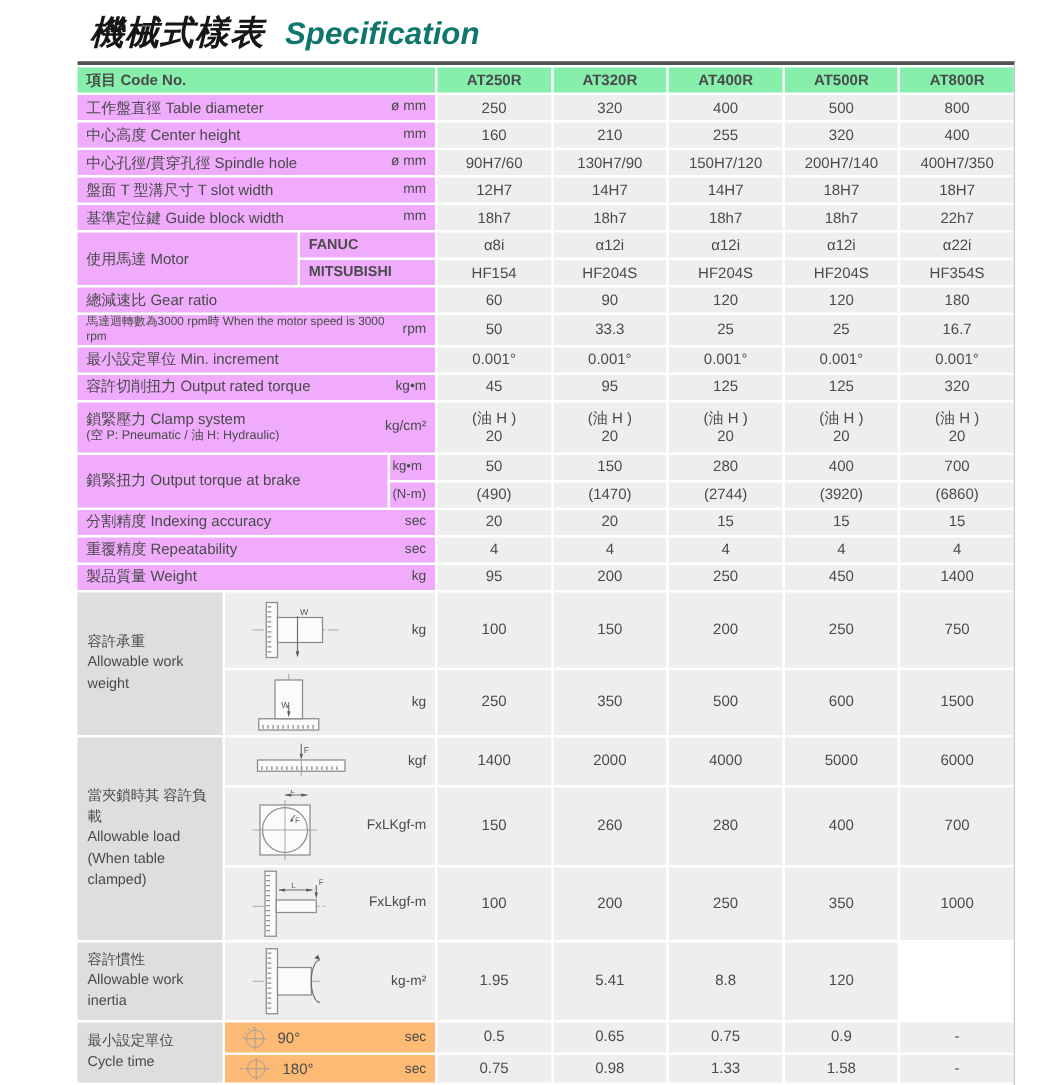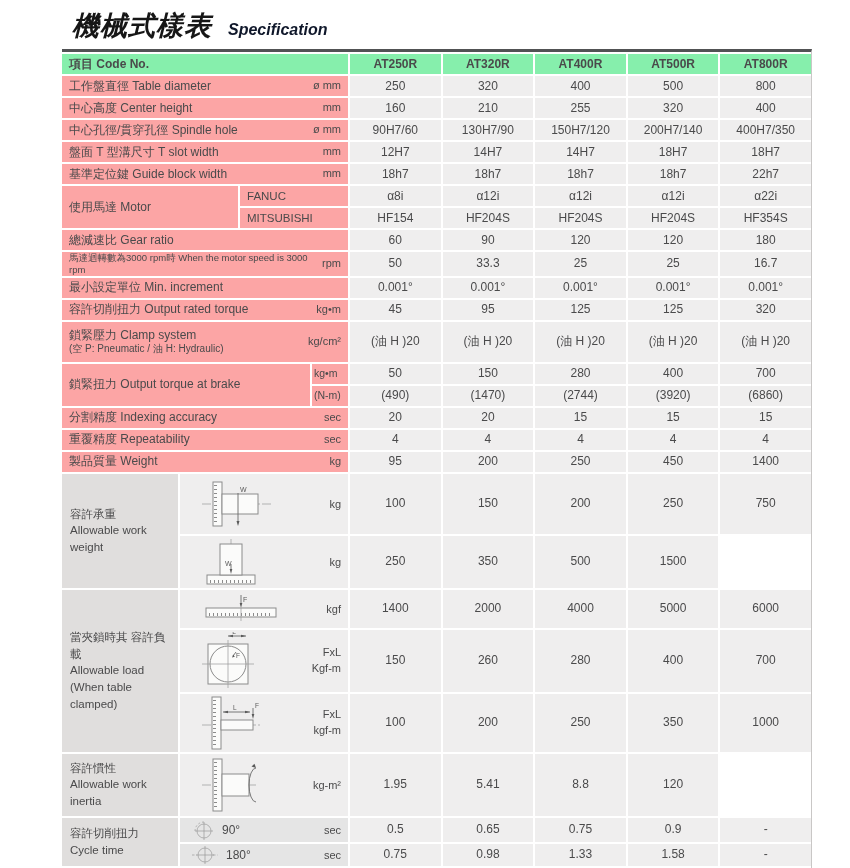--- a/index.html
+++ b/index.html
@@ -4,21 +4,21 @@
 <style>
   * { box-sizing: border-box; }
   html,body { margin:0; padding:0; }
   body {
     width:850px; height:868px; background:#ffffff;
     font-family:"Liberation Sans", sans-serif; color:#4a4a4b;
     overflow:hidden;
   }
   .page-title { padding:8px 0 5px 72px; display:flex; align-items:baseline; gap:16px; }
   .title-zh { font-size:27px; font-weight:bold; font-style:italic; color:#161616; letter-spacing:1px; }
-  .title-en { font-size:16px; font-weight:bold; font-style:italic; color:#0f172a; }
+  .title-en { font-size:25px; font-weight:bold; font-style:italic; color:#0f766e; }
 
   .spec-table {
     width:750px; margin-left:62px;
     border-top:3px solid #515254; border-bottom:3px solid #515254;
     border-right:1px solid #c9c7c6;
     display:flex; flex-direction:column; gap:2px; padding:2px 0;
     background:#ffffff;
   }
   .row { display:grid; gap:2px; }
   .row.main    { grid-template-columns:286px repeat(5,1fr); }
@@ -28,39 +28,39 @@
   .sec         { display:grid; gap:2px; grid-template-columns:116px 168px repeat(5,1fr); }
   .sec.ww      { grid-template-rows:60px 52px; }
   .sec.load    { grid-template-rows:38px 62px 58px; }
   .sec.inertia { grid-template-rows:62px; }
   .sec.cycle   { grid-template-rows:24px 22px; }
 
   .cell {
     background:#efeeee; display:flex; align-items:center; justify-content:center;
     font-size:12px; min-height:20px; line-height:1.25;
   }
-  .label { background:#fca5a5; justify-content:space-between; padding:0 7px; text-align:left; }
+  .label { background:#f0abfc; justify-content:space-between; padding:0 7px; text-align:left; }
   .hdr .cell, .cell.hcell { background:#86efac; font-weight:bold; font-size:12px; }
   .hdr .label { justify-content:flex-start; }
   .span2 { grid-row:1 / span 2; }
   .span3 { grid-row:1 / span 3; }
   .unit { font-size:11px; white-space:nowrap; margin-left:6px; }
   .lbl  { font-size:12px; }
   .row.rpm .lbl { font-size:9.5px; }
-  .sub { font-size:11.5px; justify-content:flex-start; padding-left:7px; }
+  .sub { font-size:11.5px; justify-content:flex-start; padding-left:7px;font-weight:bold; }
   .subunit { font-size:10.5px; padding:0 2px; }
-  .two { flex-direction:row; justify-content:center; }
+  .two { flex-direction:column; justify-content:center; }
   .clamp-lines { display:flex; flex-direction:column; justify-content:space-between; }
   .clamp-lines .l2 { font-size:10px; }
   .seclabel { background:#e0dedd; display:flex; flex-direction:column; justify-content:center;
               padding:4px 4px 4px 8px; font-size:11.5px; line-height:1.45; }
   .diagcell { background:#efeeee; display:flex; align-items:center; justify-content:space-between;
               padding:0 7px 0 20px; }
-  .unit2 { display:flex; flex-direction:column; align-items:flex-end; font-size:11px; line-height:1.4; }
-  .cyclecell { background:#e5e5e5; display:flex; align-items:center; padding:0 7px 0 12px;justify-content:center; }
+  .unit2 { display:flex; flex-direction:row; align-items:flex-end; font-size:11px; line-height:1.4; }
+  .cyclecell { background:#fdba74; display:flex; align-items:center; padding:0 7px 0 12px;justify-content:center; }
   .cyclecell .angle { margin-left:8px; font-size:12px; }
   .cyclecell .unit { margin-left:auto; }
   svg { display:block; }
   svg text { font-family:"Liberation Sans", sans-serif; fill:#5a5a5a; }
   .stroke { stroke:#8b8b8b; fill:#fbfbfa; stroke-width:1; }
   .thin   { stroke:#9a9a9a; stroke-width:0.7; fill:none; }
   .arrowl { stroke:#6a6a6a; stroke-width:0.9; fill:none; }
   .ah     { fill:#5a5a5a; }
   .tick   { stroke:#8b8b8b; stroke-width:3; stroke-dasharray:1 3; fill:none; }
 </style>
@@ -323,20 +323,21 @@
         <rect class="stroke" x="20" y="6" width="22" height="31"></rect>
         <text x="25" y="28" font-size="7">W</text>
         <line class="arrowl" x1="31" y1="26" x2="31" y2="32"></line>
         <polygon class="ah" points="29.7,31 32.3,31 31,36"></polygon>
       </svg>
       <span class="unit">kg</span>
     </div>
     <div class="cell">250</div>
     <div class="cell">350</div>
     <div class="cell">500</div>
+    <div class="cell">600</div>
     <div class="cell">1500</div>
   </div>
 
   <div class="sec load">
     <div class="seclabel span3">
       <span>當夾鎖時其 容許負載</span>
       <span>Allowable load (When table clamped)</span>
     </div>
     <div class="diagcell">
       <svg width="82" height="30" viewBox="0 0 82 30">
@@ -422,21 +423,21 @@
       <span class="unit">kg-m²</span>
     </div>
     <div class="cell">1.95</div>
     <div class="cell">5.41</div>
     <div class="cell">8.8</div>
     <div class="cell">120</div>
   </div>
 
   <div class="sec cycle">
     <div class="seclabel span2">
-      <span>容許切削扭力</span>
+      <span>最小設定單位</span>
       <span>Cycle time</span>
     </div>
     <div class="cyclecell">
       <svg width="22" height="20" viewBox="0 0 22 20">
         <circle class="thin" cx="12" cy="11" r="7"></circle>
         <line class="thin" x1="12" y1="2" x2="12" y2="20"></line>
         <line class="thin" x1="3" y1="11" x2="21" y2="11"></line>
         <path class="thin" d="M 3 11 A 9 9 0 0 1 12 2" stroke-dasharray="2 2"></path>
       </svg>
       <span class="angle">90°</span>

